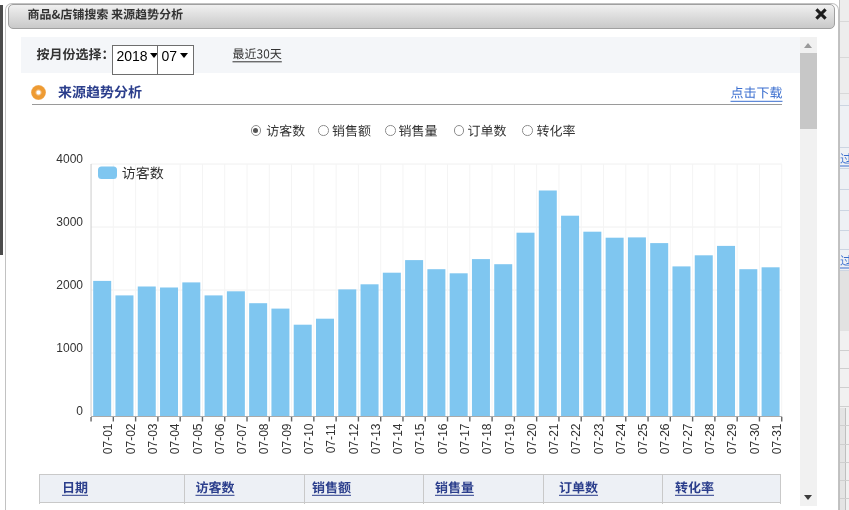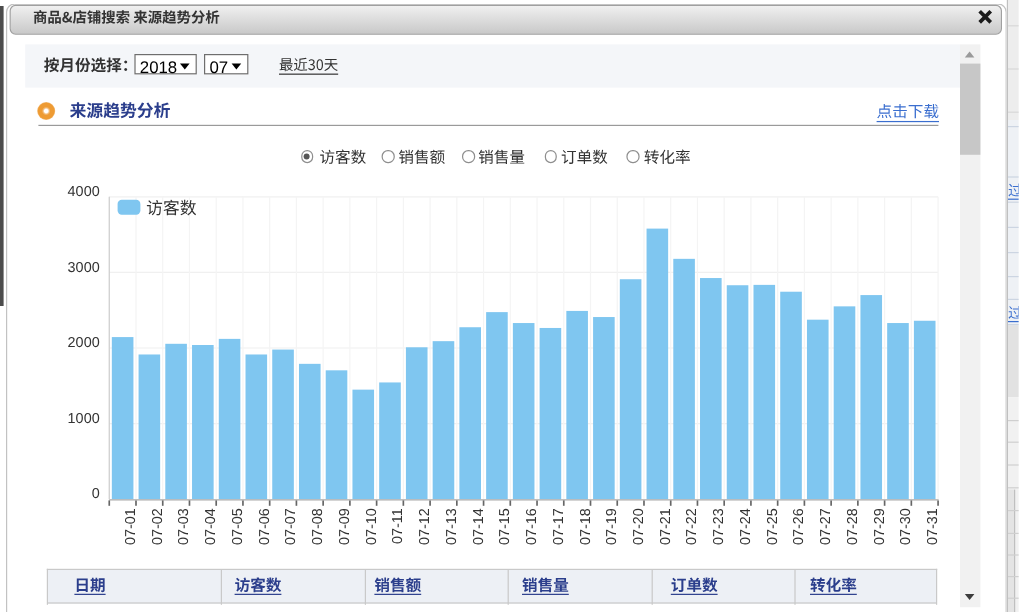--- a/index.html
+++ b/index.html
@@ -11,21 +11,21 @@
 #rbg .hl { position:absolute; left:0; right:0; height:1px; }
 #rline { position:absolute; left:838.5px; top:0; width:1px; height:510px; background:#c0c0c0; }
 #dlg { position:absolute; left:4.5px; top:3px; width:834px; height:507px;
   background:#fff; border:1px solid #c2c2c2; border-bottom:none;
   border-radius:7px 7px 0 0; }
 #tbar { position:absolute; left:2.5px; top:0px; width:827px; height:25px;
   border:1px solid #a0a0a0; border-radius:5px;
   background:linear-gradient(to bottom,#f0f0f0 0%,#dedede 45%,#c9c9c9 100%); }
 #closex { position:absolute; right:7.5px; top:3.2px; }
 #mrow { position:absolute; left:15.5px; top:32.5px; width:779px; height:36.5px; background:#f4f6f9; }
-.sel { position:absolute; top:41px; height:17px; background:#fff; border:1px solid #6e6e6e;
+.sel { position:absolute; top:41px; height:30px; background:#fff; border:1px solid #6e6e6e;
   font-size:14px; color:#000; }
 .sel span { position:absolute; left:4px; top:1.5px; }
 .sel i { position:absolute; right:5px; top:7px; width:0; height:0; border-style:solid;
   border-width:5px 4px 0 4px; border-color:#000 transparent transparent transparent; }
 #icon { position:absolute; left:25.9px; top:81px; width:15px; height:15px; border-radius:50%;
   background:radial-gradient(circle, #ffffff 0 14%, #f3bd7d 24%, #ee9b33 34% 61%, #f4c183 73%, rgba(255,255,255,0) 87%); }
 #shline { position:absolute; left:26px; top:99.8px; width:750px; height:1px; background:#9a9a9a; }
 .radio { position:absolute; top:121px; width:10.5px; height:10.5px; border:1px solid #8e8e8e;
   border-radius:50%; background:#fff; }
 .radio.on::after { content:""; position:absolute; left:1.75px; top:1.75px; width:5px; height:5px;
@@ -79,21 +79,21 @@
     <div id="tbar">
       <svg id="closex" width="12" height="12" viewBox="0 0 12 12">
           <path d="M1.4 1.4 L10.6 10.6 M10.6 1.4 L1.4 10.6" stroke="#1c1c1c" stroke-width="3.1"></path>
         </svg>
     </div>
     <div id="mrow"></div>
     <div class="sel" style="left:106px;width:52.5px">
         <span>2018</span>
         <i></i>
       </div>
-    <div class="sel" style="left:164px;width:37px">
+    <div class="sel" style="left:151px;width:37px">
         <span>07</span>
         <i></i>
       </div>
     <div id="icon"></div>
     <div id="shline"></div>
     <div class="radio on" style="left:245px"></div>
     <div class="radio" style="left:312.5px"></div>
     <div class="radio" style="left:379.5px"></div>
     <div class="radio" style="left:448px"></div>
     <div class="radio" style="left:516.5px"></div>

